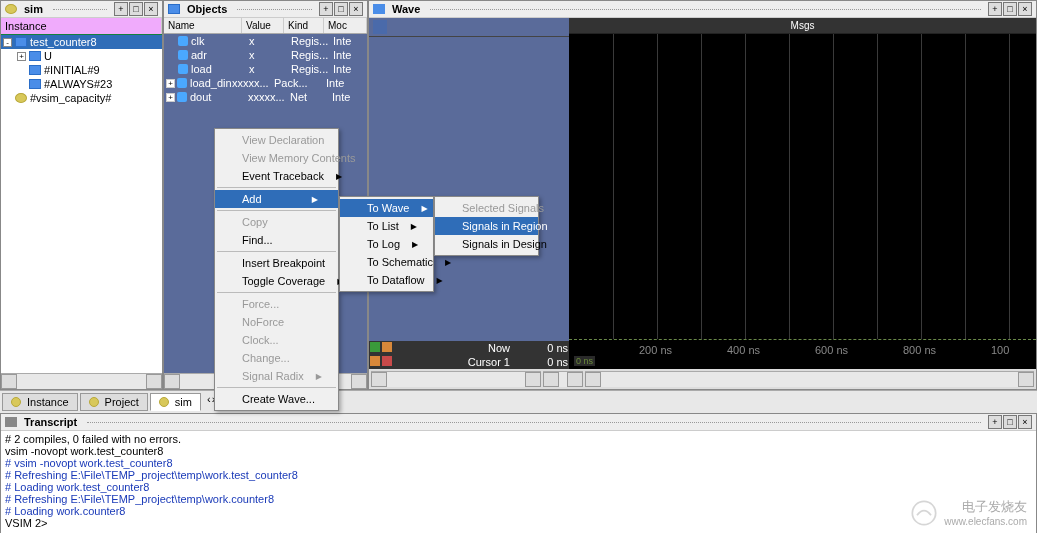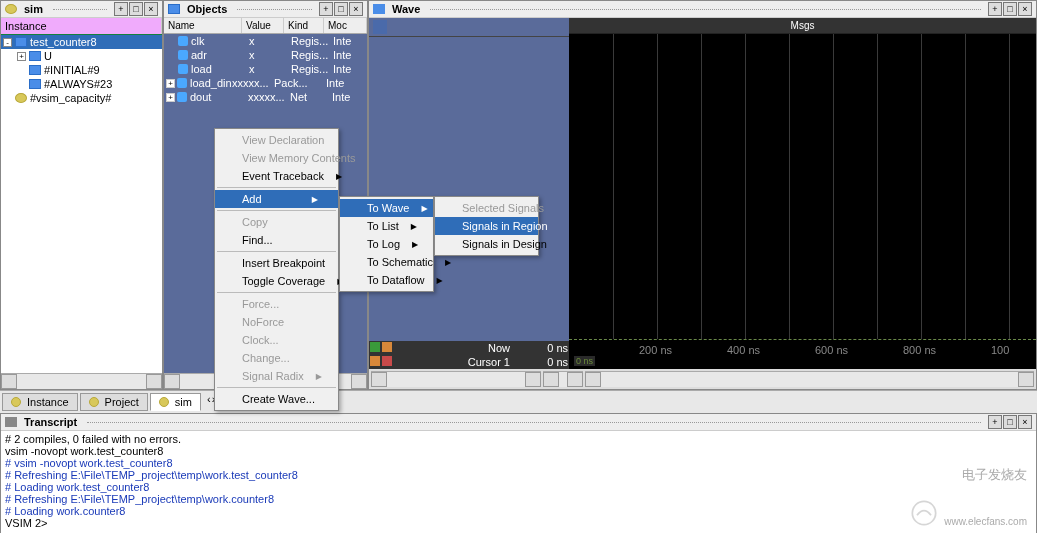--- a/index.html
+++ b/index.html
@@ -84,21 +84,21 @@
   .context-menu .item.disabled { color: #999; }
   .context-menu .item.hover { background: #2f6db8; color: #fff; }
   .context-menu .sep { height: 1px; background: #bbb; margin: 2px 2px; }
   .context-menu .arrow { margin-left: 12px; font-size: 8px; }
   
   
   .watermark { position: absolute; bottom: 6px; right: 10px; color: #aaa; font-size: 12px; display: flex; align-items: flex-end; gap: 6px; z-index: 200; pointer-events: none; }
   .watermark svg { opacity: 0.6; }
   .watermark .txt { text-align: right; }
   .watermark .txt .cn { font-size: 13px; }
-  .watermark .txt .url { font-size: 10px; margin-top: 32px; }
+  .watermark .txt .url { font-size: 10px; }
 </style>
 </head>
 <body>
 
 <div class="main-area">
 
   <div class="panel sim-panel">
     <div class="panel-header">
       <span class="tree-icon ico-db"></span>
       <span class="title">sim</span>

